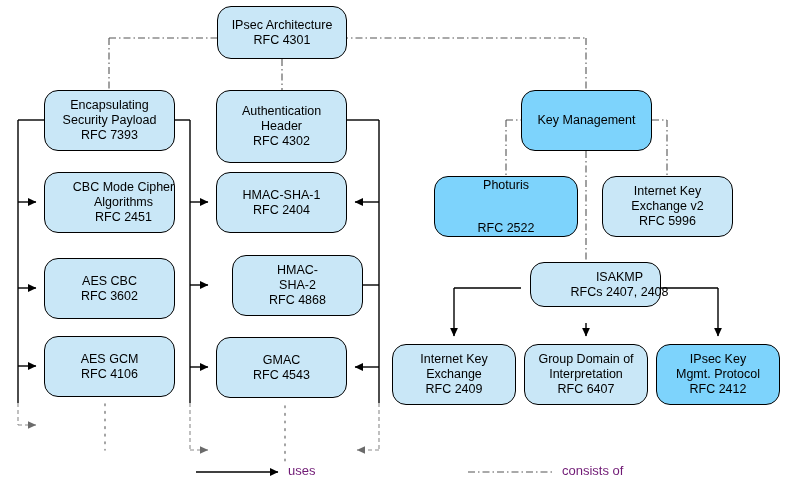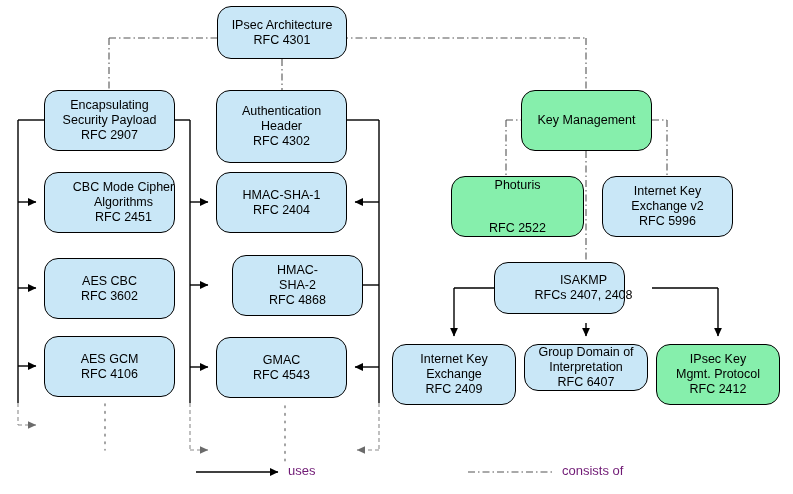--- a/index.html
+++ b/index.html
@@ -5,21 +5,21 @@
   html,body{margin:0;padding:0;background:#ffffff;}
   body{width:793px;height:494px;overflow:hidden;
        font-family:"Liberation Sans","DejaVu Sans",sans-serif;}
   #diagram{position:relative;width:793px;height:494px;background:#fff;}
   svg.layer{position:absolute;left:0;top:0;width:793px;height:494px;}
   .node{position:absolute;box-sizing:border-box;
         border:1.4px solid #000;border-radius:14px;
         display:flex;flex-direction:column;align-items:center;justify-content:center;
         font-size:12.5px;line-height:15px;color:#000;text-align:center;
         background:#c9e7f7;}
-  .node.white{background:#86efac;}
+  .node.white{background:#7dd3fc;}
   .node .ln{display:block;white-space:nowrap;}
   .legend-text{position:absolute;font-size:13px;color:#701a75;white-space:nowrap;}
 </style>
 </head>
 <body>
 
 <div id="diagram">
 
   <svg class="layer" viewBox="0 0 793 494" xmlns="http://www.w3.org/2000/svg">
     <defs>
@@ -103,75 +103,75 @@
   </svg>
 
   <div id="nodes">
       <div class="node" style="left: 217px; top: 6px; width: 130px; height: 53px;">
         <span class="ln">IPsec Architecture</span>
         <span class="ln">RFC 4301</span>
       </div>
       <div class="node" style="left: 44px; top: 90px; width: 131px; height: 61px;">
         <span class="ln">Encapsulating</span>
         <span class="ln">Security Payload</span>
-        <span class="ln">RFC 2907</span>
+        <span class="ln">RFC 7393</span>
       </div>
       <div class="node" style="left: 216px; top: 90px; width: 131px; height: 73px;">
         <span class="ln">Authentication</span>
         <span class="ln">Header</span>
         <span class="ln">RFC 4302</span>
       </div>
       <div class="node white" style="left: 521px; top: 90px; width: 131px; height: 61px;">
         <span class="ln">Key Management</span>
       </div>
       <div class="node" style="left: 44px; top: 172px; width: 131px; height: 61px; padding-left: 28px;">
         <span class="ln">CBC Mode Cipher</span>
         <span class="ln">Algorithms</span>
         <span class="ln">RFC 2451</span>
       </div>
       <div class="node" style="left: 216px; top: 172px; width: 131px; height: 61px;">
         <span class="ln">HMAC-SHA-1</span>
         <span class="ln">RFC 2404</span>
       </div>
-      <div class="node white" style="left: 451px; top: 176px; width: 133px; height: 61px; gap: 28px;">
+      <div class="node white" style="left: 434px; top: 176px; width: 144px; height: 61px; gap: 28px;">
         <span class="ln">Photuris</span>
         <span class="ln">RFC 2522</span>
       </div>
       <div class="node" style="left: 602px; top: 176px; width: 131px; height: 61px;">
         <span class="ln">Internet Key</span>
         <span class="ln">Exchange v2</span>
         <span class="ln">RFC 5996</span>
       </div>
       <div class="node" style="left: 44px; top: 258px; width: 131px; height: 61px;">
         <span class="ln">AES CBC</span>
         <span class="ln">RFC 3602</span>
       </div>
       <div class="node" style="left: 232px; top: 255px; width: 131px; height: 61px;">
         <span class="ln">HMAC-</span>
         <span class="ln">SHA-2</span>
         <span class="ln">RFC 4868</span>
       </div>
-      <div class="node" style="left: 494px; top: 262px; width: 131px; height: 52px; padding-left: 48px;">
+      <div class="node" style="left: 530px; top: 262px; width: 131px; height: 45px; padding-left: 48px;">
         <span class="ln">ISAKMP</span>
         <span class="ln">RFCs 2407, 2408</span>
       </div>
       <div class="node" style="left: 44px; top: 336px; width: 131px; height: 61px;">
         <span class="ln">AES GCM</span>
         <span class="ln">RFC 4106</span>
       </div>
       <div class="node" style="left: 216px; top: 337px; width: 131px; height: 61px;">
         <span class="ln">GMAC</span>
         <span class="ln">RFC 4543</span>
       </div>
       <div class="node" style="left: 392px; top: 344px; width: 124px; height: 61px;">
         <span class="ln">Internet Key</span>
         <span class="ln">Exchange</span>
         <span class="ln">RFC 2409</span>
       </div>
-      <div class="node" style="left: 524px; top: 344px; width: 124px; height: 47px;">
+      <div class="node" style="left: 524px; top: 344px; width: 124px; height: 61px;">
         <span class="ln">Group Domain of</span>
         <span class="ln">Interpretation</span>
         <span class="ln">RFC 6407</span>
       </div>
       <div class="node white" style="left: 656px; top: 344px; width: 124px; height: 61px;">
         <span class="ln">IPsec Key</span>
         <span class="ln">Mgmt. Protocol</span>
         <span class="ln">RFC 2412</span>
       </div>
     </div>

